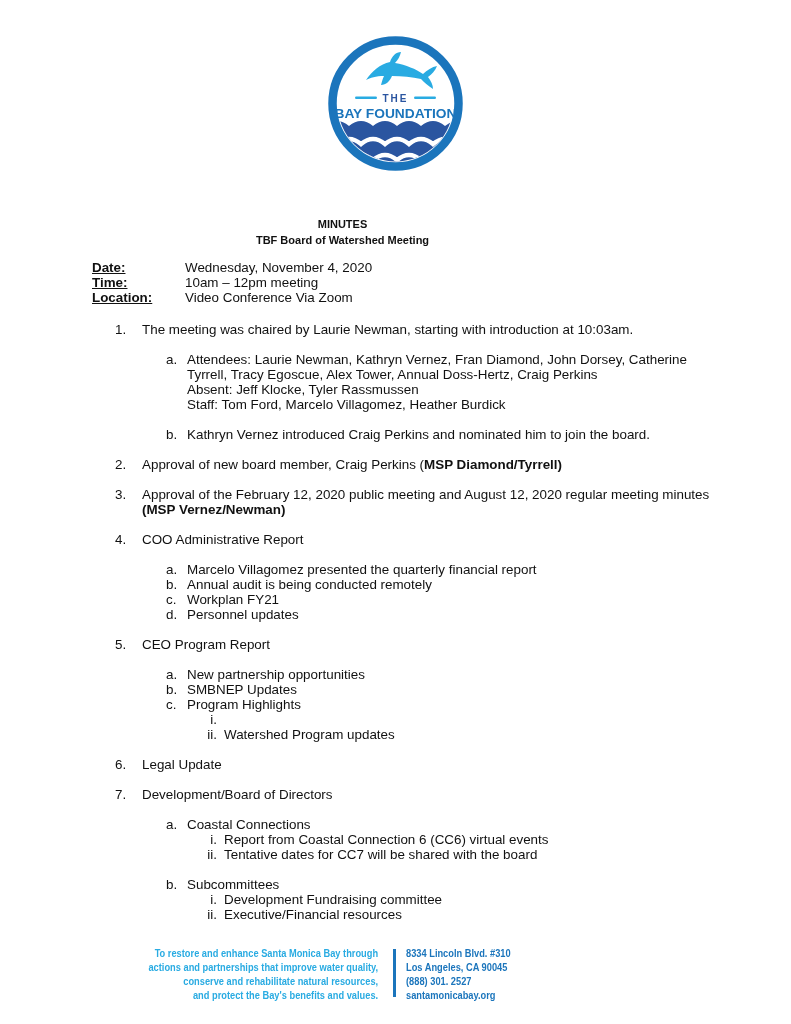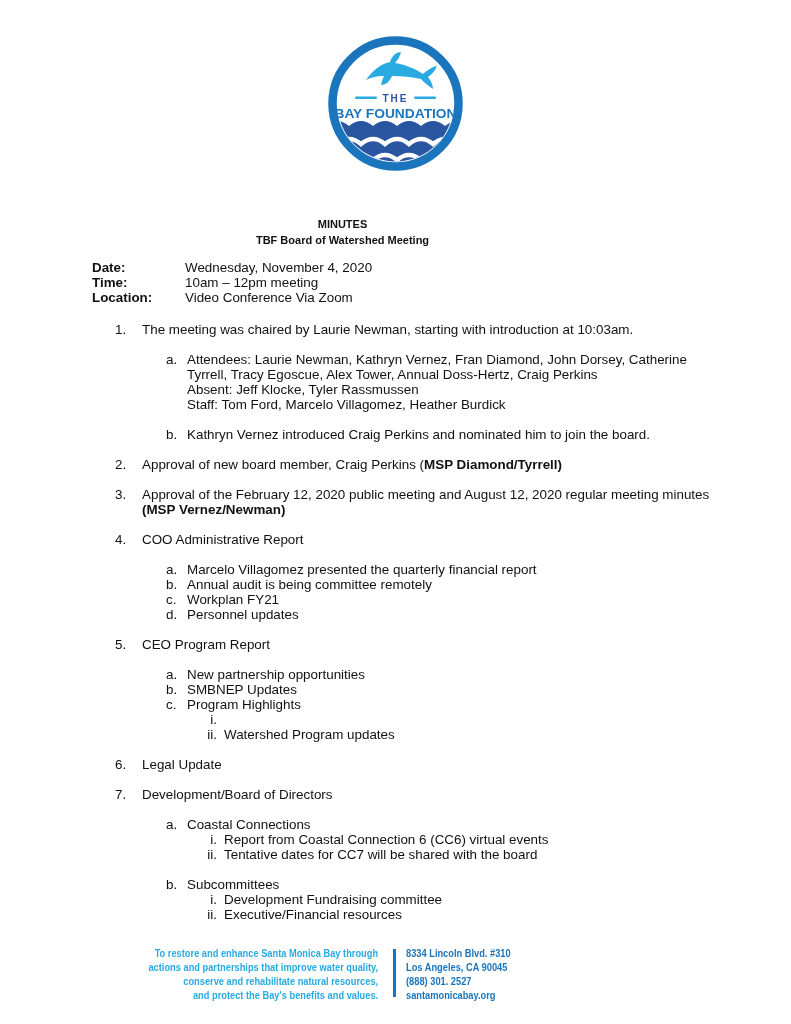--- a/index.html
+++ b/index.html
@@ -15,21 +15,21 @@
 
   
   #logo { left:328px; top:36px; }
 
   
   #title { left:0; top:217px; width:685px; text-align:center;
            font-weight:bold; font-size:11px; line-height:15.5px; }
 
   
   #meta { left:92px; top:260px; font-size:13.4px; line-height:15px; }
-  .meta-label { display:inline-block; width:93px; font-weight:bold; }
+  .meta-label { display:inline-block; width:93px; font-weight:bold;text-decoration:underline; }
 
   
   #list { left:92px; top:322px; width:618px; font-size:13.4px; line-height:15px; }
   .item-block { margin-bottom:15px; }
   .group { margin-top:15px; }
   .row { display:flex; align-items:flex-start; }
   .row .marker { flex:0 0 auto; }
   .l1 { padding-left:23px; } .l1 > .marker { width:27px; }
   .l2 { padding-left:74px; } .l2 > .marker { width:21px; }
   .l3 { padding-left:98px; } .l3 > .marker { width:27px; margin-right:7px; text-align:right; }
@@ -137,21 +137,21 @@
       <div class="group">
         <div class="row l2">
           <span class="marker">a.</span>
           <div class="txt">
             <div class="tline">Marcelo Villagomez presented the quarterly financial report</div>
           </div>
         </div>
         <div class="row l2">
           <span class="marker">b.</span>
           <div class="txt">
-            <div class="tline">Annual audit is being committee remotely</div>
+            <div class="tline">Annual audit is being conducted remotely</div>
           </div>
         </div>
         <div class="row l2">
           <span class="marker">c.</span>
           <div class="txt">
             <div class="tline">Workplan FY21</div>
           </div>
         </div>
         <div class="row l2">
           <span class="marker">d.</span>

